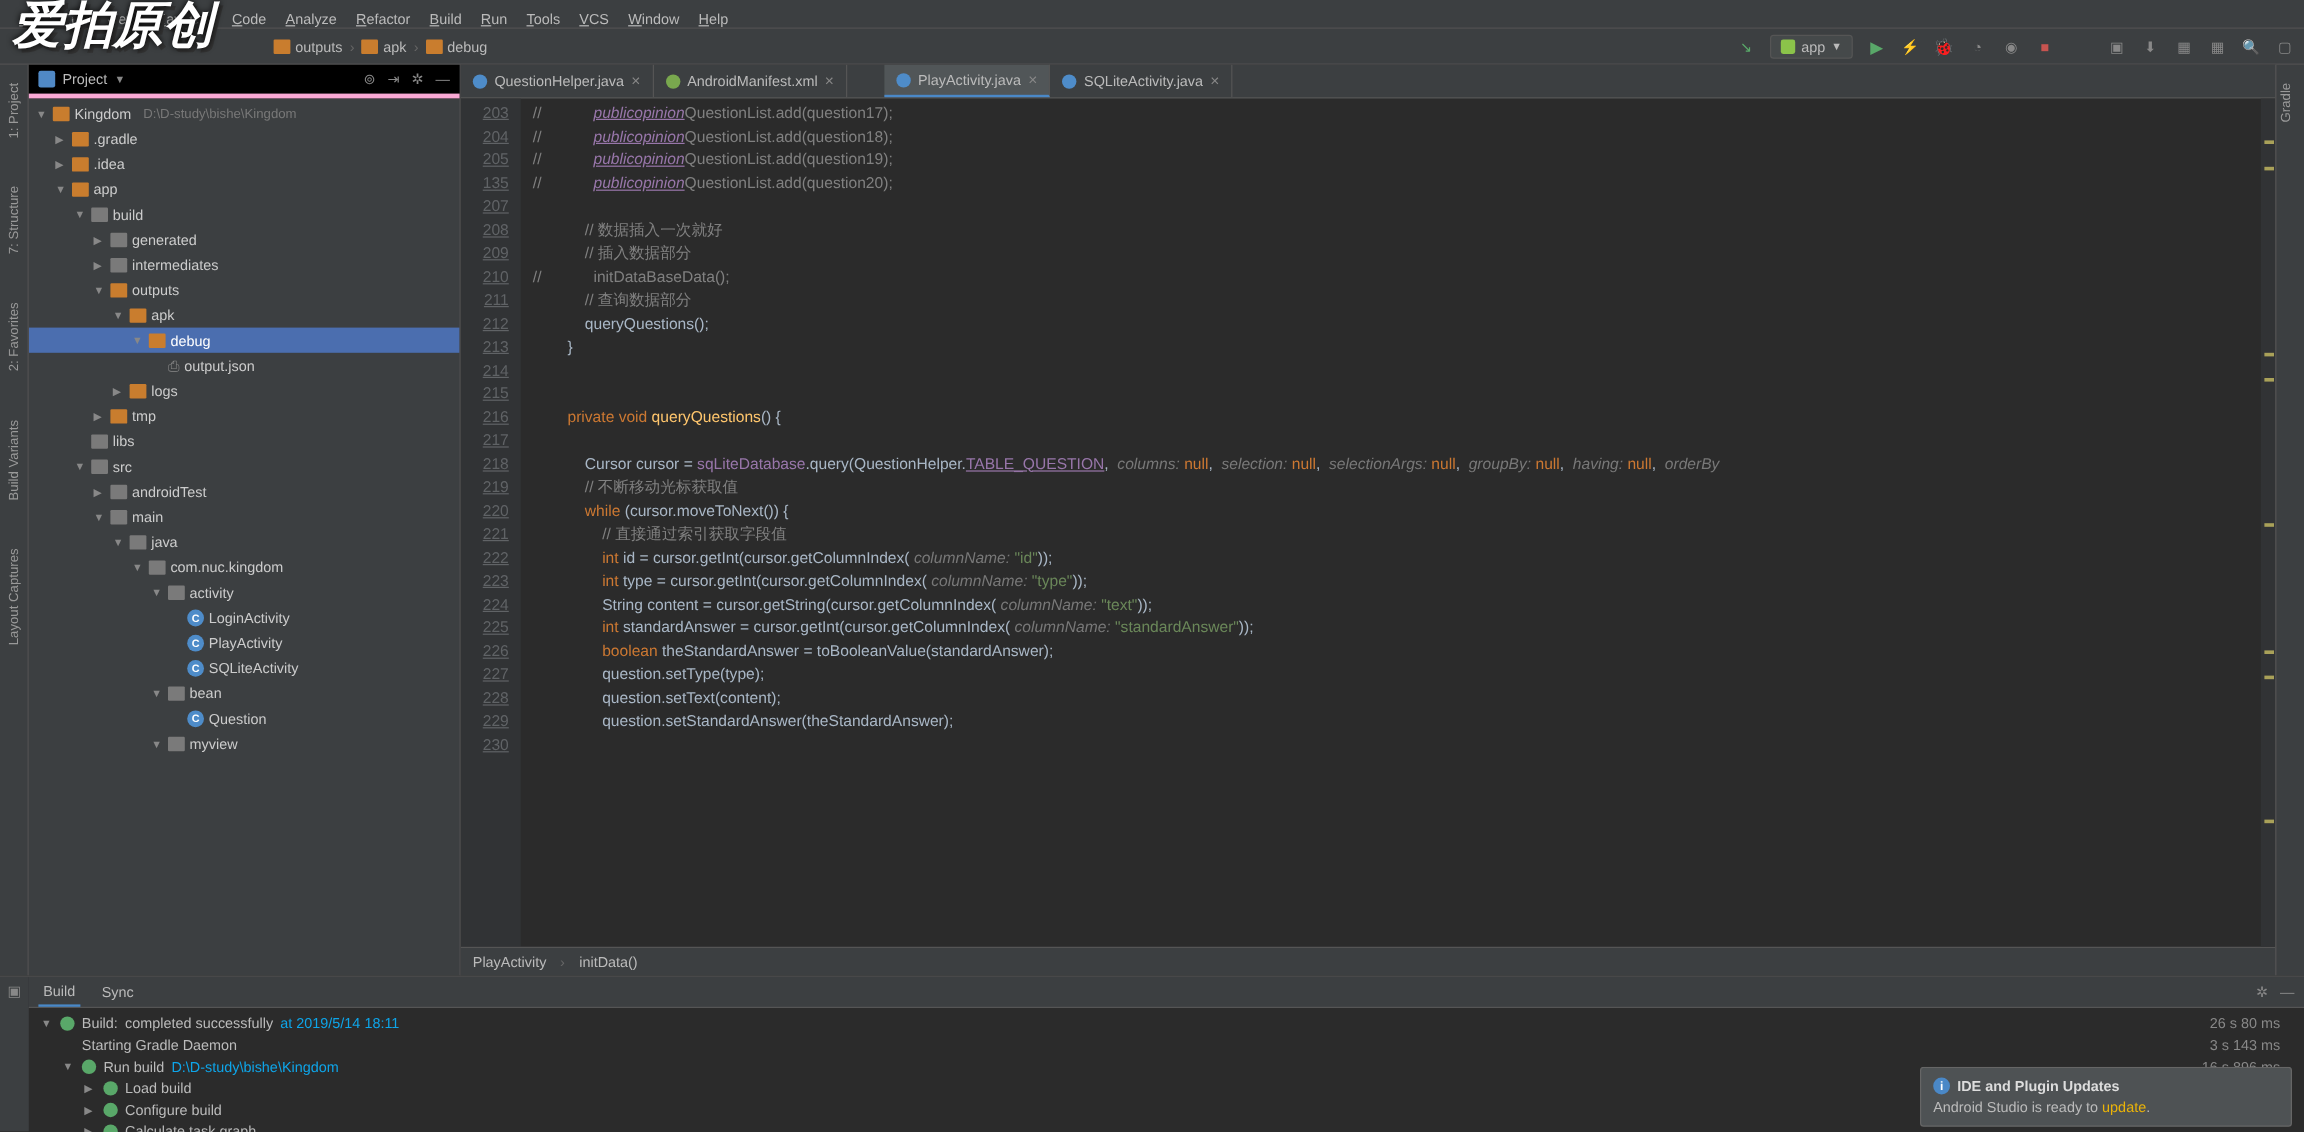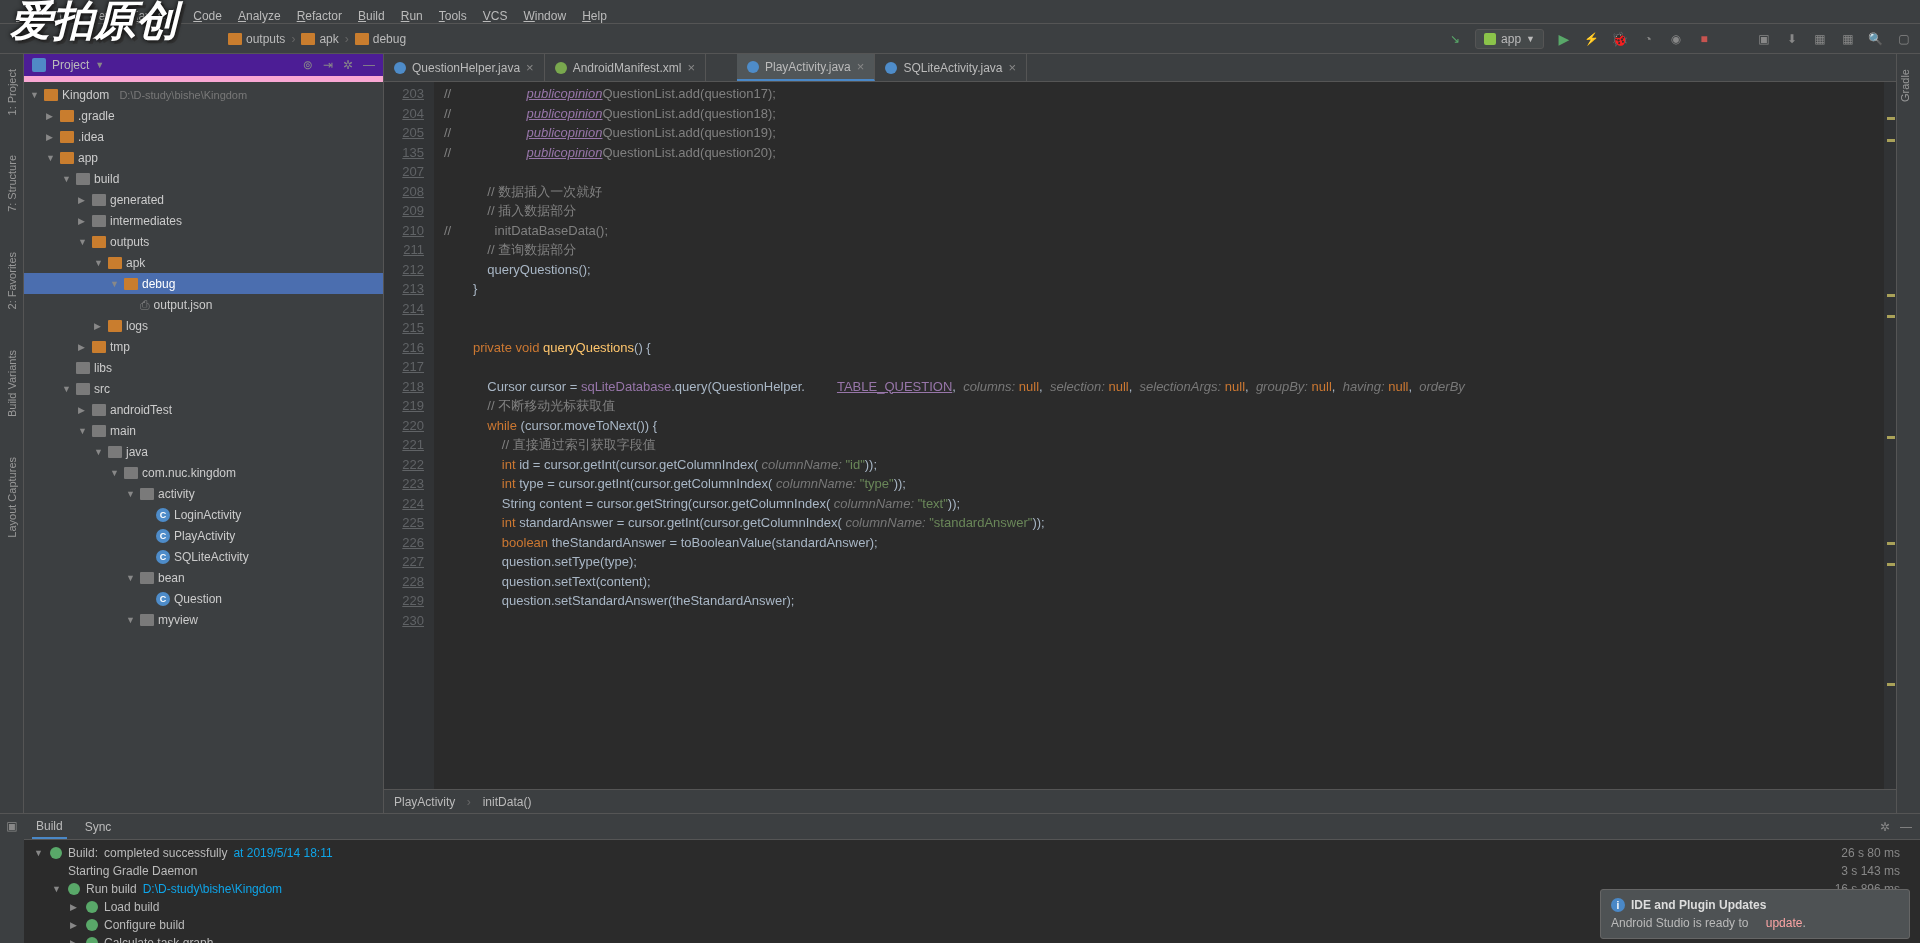--- a/index.html
+++ b/index.html
@@ -16,21 +16,21 @@
 .toolbar-right { display: flex; align-items: center; gap: 12px; }
 .toolbar-icon { width: 16px; height: 16px; display: flex; align-items: center; justify-content: center; color: #888; cursor: pointer; }
 .run-config { display: flex; align-items: center; gap: 5px; background: #45494a; border: 1px solid #555; padding: 2px 8px; border-radius: 3px; }
 .android-robot { width: 12px; height: 12px; background: #8bc34a; border-radius: 2px; display: inline-block; }
 .play-icon { color: #59a869; font-size: 14px; }
 .bug-icon { color: #59a869; font-size: 14px; }
 .main-container { display: flex; height: calc(100% - 54px - 130px); }
 .left-sidebar { width: 24px; background: #3c3f41; border-right: 1px solid #555; display: flex; flex-direction: column; align-items: center; padding-top: 10px; gap: 30px; }
 .sidebar-tab { writing-mode: vertical-lr; transform: rotate(180deg); font-size: 11px; color: #999; cursor: pointer; padding: 5px 2px; }
 .project-panel { width: 360px; background: #3c3f41; border-right: 1px solid #555; display: flex; flex-direction: column; }
-.panel-header { height: 28px; display: flex; align-items: center; justify-content: space-between; padding: 0 8px; background: #4c1d95; border-bottom: 6px solid #f9a8d4; }
+.panel-header { height: 28px; display: flex; align-items: center; justify-content: space-between; padding: 0 8px; background: #000000; border-bottom: 4px solid #f9a8d4; }
 .panel-header-left { display: flex; align-items: center; gap: 6px; }
 .panel-header-right { display: flex; gap: 10px; color: #888; }
 .project-icon { width: 14px; height: 14px; background: #5089c6; display: inline-block; border-radius: 2px; }
 .tree { flex: 1; overflow-y: auto; padding: 2px 0; }
 .tree-item { display: flex; align-items: center; gap: 4px; padding: 2px 4px; cursor: pointer; height: 21px; white-space: nowrap; }
 .tree-item.selected { background: #4b6eaf; color: #fff; }
 .tree-arrow { width: 10px; color: #888; font-size: 9px; }
 .tree-label { color: #ccc; }
 .tree-item.selected .tree-label { color: #fff; }
 .tree-hint { color: #787878; margin-left: 6px; font-size: 11px; }
@@ -41,40 +41,40 @@
 .editor-tab.active { background: #515658; border-bottom: 2px solid #4a88c7; margin-left: 31px; }
 .tab-icon { width: 12px; height: 12px; border-radius: 50%; display: inline-block; }
 .tab-icon.java { background: #4e8cc9; }
 .tab-icon.xml { background: #79a84e; }
 .tab-close { color: #888; font-size: 13px; }
 .editor-content { flex: 1; display: flex; overflow: hidden; font-family: "Consolas", "Monaco", monospace; font-size: 13px; line-height: 19.5px; }
 .gutter { width: 50px; background: #313335; color: #606366; text-align: right; padding: 2px 10px 2px 0; user-select: none; }
 .gutter-line { height: 19.5px; text-decoration: underline; }
 .code { flex: 1; padding: 2px 0 2px 10px; overflow: auto; position: relative; }
 .code-line { height: 19.5px; white-space: pre; }
-.c-key { color: #cc7832; } .c-id { color: #a9b7c6; } .c-str { color: #6a8759; } .c-com { color: #808080; } .c-field { color: #9876aa; } .c-func { color: #ffc66d; } .c-hint { color: #787878; font-style: italic; } .c-ital { text-decoration: underline; color: #9876aa; margin-left: 32px; }
+.c-key { color: #cc7832; } .c-id { color: #a9b7c6; } .c-str { color: #6a8759; } .c-com { color: #808080; } .c-field { color: #9876aa; } .c-func { color: #ffc66d; } .c-hint { color: #787878; font-style: italic; } .c-ital { text-decoration: underline; color: #9876aa; }
 .editor-breadcrumb { height: 24px; background: #3c3f41; border-top: 1px solid #555; display: flex; align-items: center; padding: 0 10px; gap: 12px; color: #bbb; font-size: 12px; }
 .editor-breadcrumb span:not(:last-child)::after { content: " ›"; color: #666; margin-left: 8px; }
 .right-sidebar { width: 24px; background: #3c3f41; border-left: 1px solid #555; }
 .build-panel { position: absolute; bottom: 0; left: 0; right: 0; height: 130px; background: #2b2b2b; border-top: 1px solid #555; display: flex; }
 .build-left-tabs { width: 24px; background: #3c3f41; display: flex; flex-direction: column; align-items: center; padding-top: 5px; }
 .build-main { flex: 1; display: flex; flex-direction: column; }
 .build-tabs { height: 26px; background: #3c3f41; display: flex; align-items: center; padding: 0 8px; gap: 14px; border-bottom: 1px solid #555; }
 .build-tab { color: #bbb; cursor: pointer; padding: 4px 4px; }
 .build-tab.active { border-bottom: 2px solid #4a88c7; }
 .build-tabs-right { margin-left: auto; display: flex; gap: 10px; color: #888; }
 .build-content { flex: 1; padding: 4px 10px; overflow-y: auto; color: #bbb; font-family: "Consolas", monospace; font-size: 12px; position: relative; }
 .build-row { display: flex; align-items: center; gap: 6px; height: 18px; }
 .build-row .time { margin-left: auto; color: #888; padding-right: 10px; }
 .success-dot { width: 12px; height: 12px; background: #59a869; border-radius: 50%; display: inline-block; }
 .build-hint { color: #0ea5e9; text-align: right; }
 .notification { position: absolute; bottom: 4px; right: 10px; width: 310px; background: #4e5254; border: 1px solid #666; padding: 8px 10px; border-radius: 3px; font-size: 12px; z-index: 50; }
 .notification-title { font-weight: bold; color: #ddd; margin-bottom: 4px; display: flex; align-items: center; gap: 6px; }
 .info-icon { width: 14px; height: 14px; background: #4a88c7; border-radius: 50%; display: inline-flex; align-items: center; justify-content: center; color: #fff; font-size: 10px; font-weight: bold; }
-.link { color: #fca5a5; cursor: pointer; margin-left: 14px; }
+.link { color: #eab308; cursor: pointer; }
 .marker-strip { width: 12px; background: #313335; position: relative; }
 .marker { position: absolute; right: 1px; width: 8px; height: 3px; }
 </style>
 </head>
 <body>
 
 <div class="watermark">爱拍原创</div>
 
 <div class="menubar" id="menubar">
     <span class="menubar-item"><u>F</u>ile</span>

